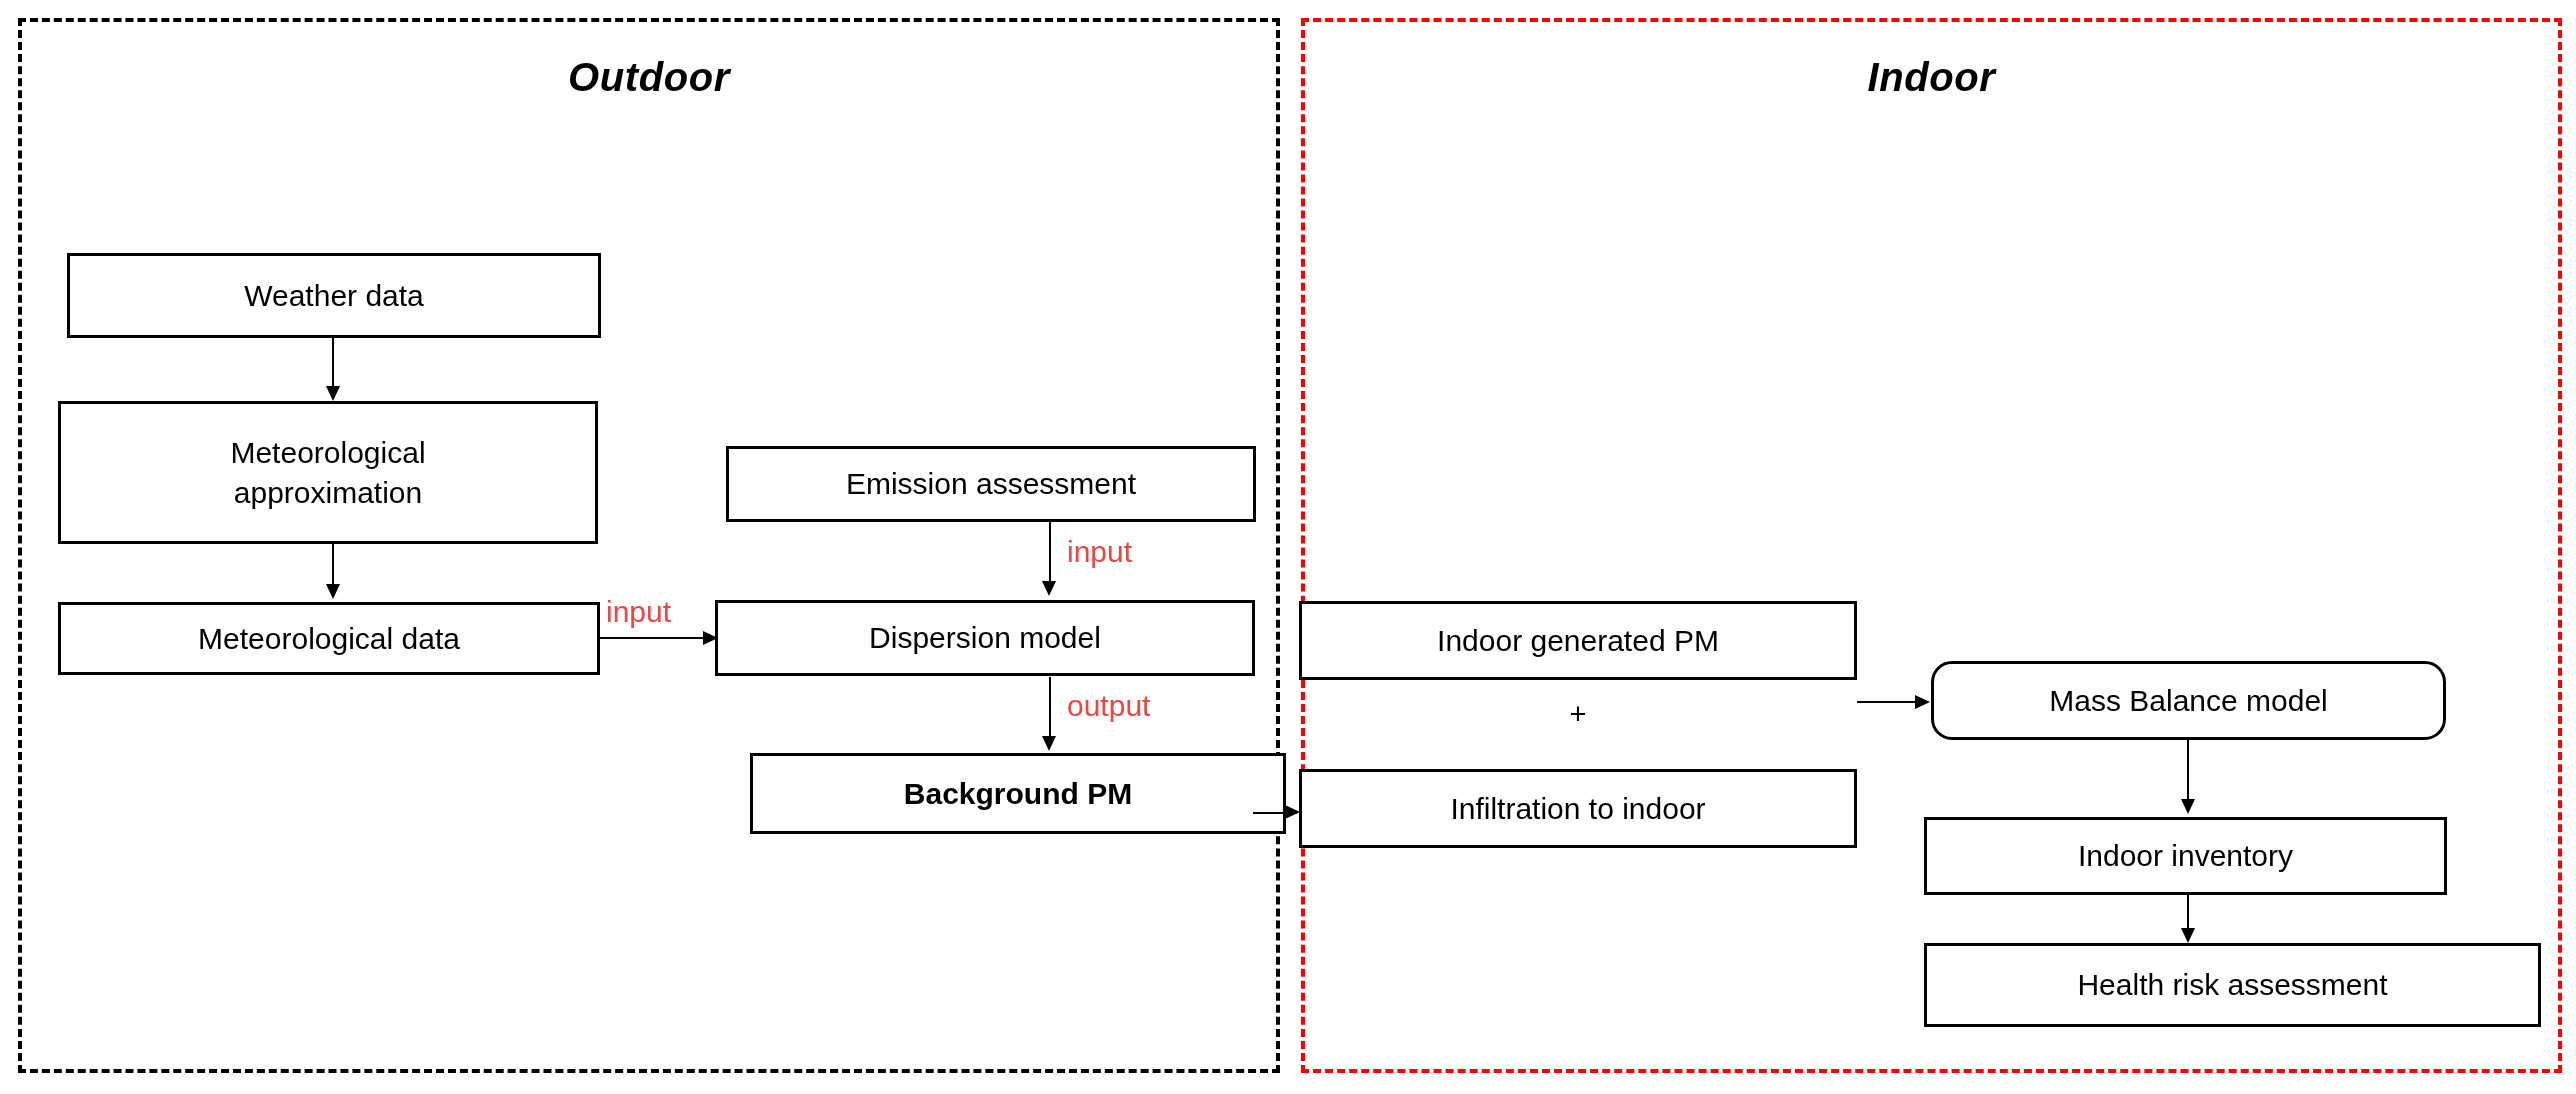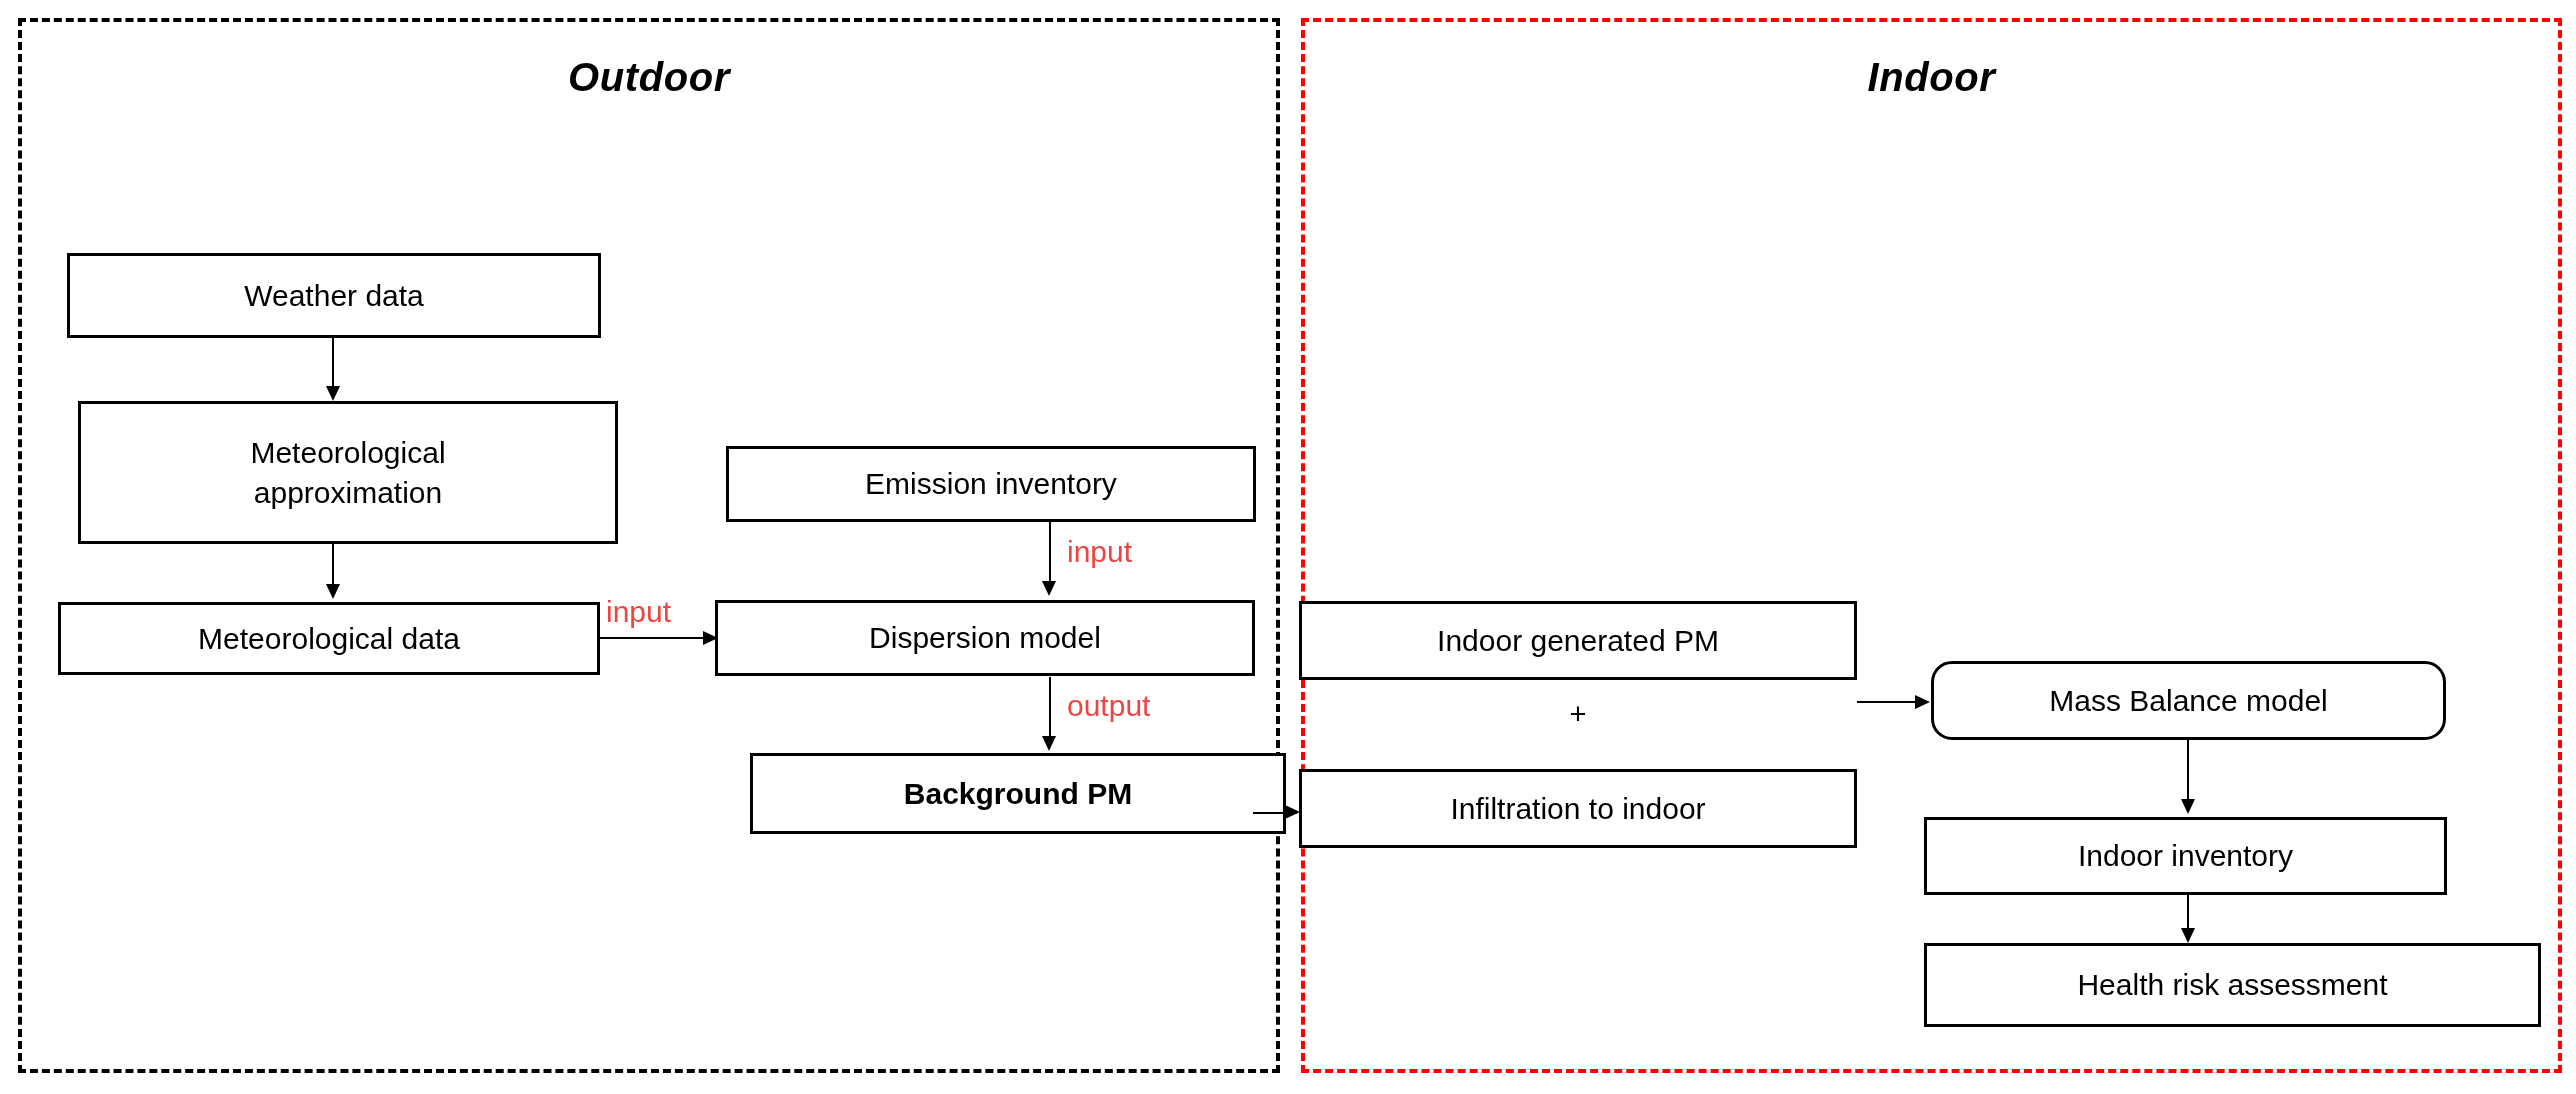--- a/index.html
+++ b/index.html
@@ -123,33 +123,33 @@
 
   <div class="panel panel-indoor">
     <div class="panel-title">Indoor</div>
   </div>
 
   <div class="node" style="left:67px; top:253px; width:534px; height:85px;">Weather data</div>
 
   <div class="vline" style="left:332px; top:338px; height:49px;"></div>
   <div class="arrowhead-down" style="left:326px; top:386px;"></div>
 
-  <div class="node" style="left:58px; top:401px; width:540px; height:143px;margin-left:20px;">Meteorological
+  <div class="node" style="left:58px; top:401px; width:540px; height:143px;">Meteorological
 approximation</div>
 
   <div class="vline" style="left:332px; top:544px; height:41px;"></div>
   <div class="arrowhead-down" style="left:326px; top:584px;"></div>
 
   <div class="node" style="left:58px; top:602px; width:542px; height:73px;">Meteorological data</div>
 
   <div class="hline" style="left:600px; top:637px; width:104px;"></div>
   <div class="arrowhead-right" style="left:703px; top:631px;"></div>
   <div class="edge-label" style="left:606px; top:597px;">input</div>
 
-  <div class="node" style="left:726px; top:446px; width:530px; height:76px;">Emission inventory</div>
+  <div class="node" style="left:726px; top:446px; width:530px; height:76px;">Emission assessment</div>
 
   <div class="vline" style="left:1049px; top:522px; height:61px;"></div>
   <div class="arrowhead-down" style="left:1042px; top:581px;"></div>
   <div class="edge-label" style="left:1067px; top:537px;">input</div>
 
   <div class="node" style="left:715px; top:600px; width:540px; height:76px;">Dispersion model</div>
 
   <div class="vline" style="left:1049px; top:677px; height:61px;"></div>
   <div class="arrowhead-down" style="left:1042px; top:736px;"></div>
   <div class="edge-label" style="left:1067px; top:691px;">output</div>

